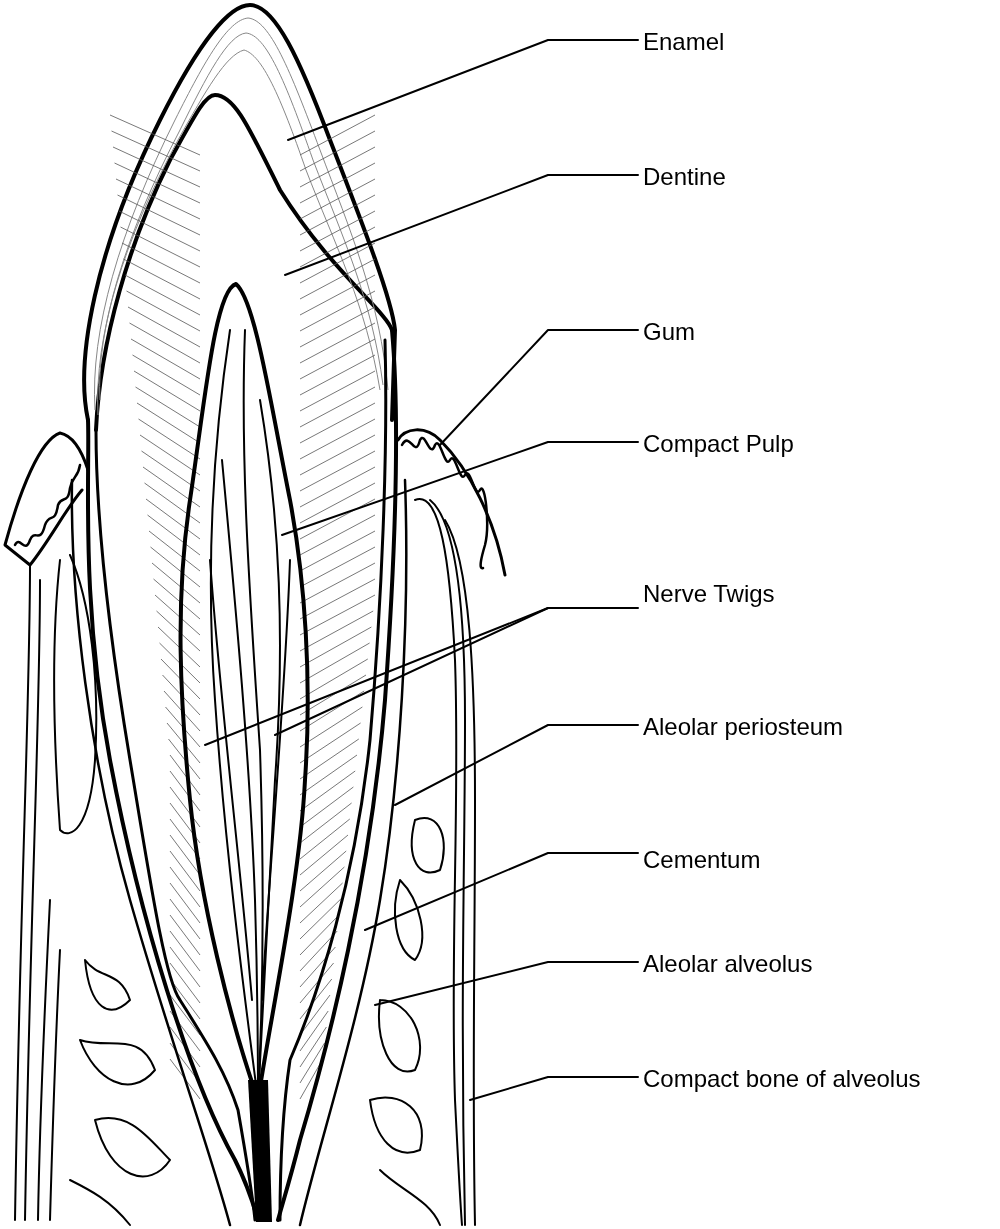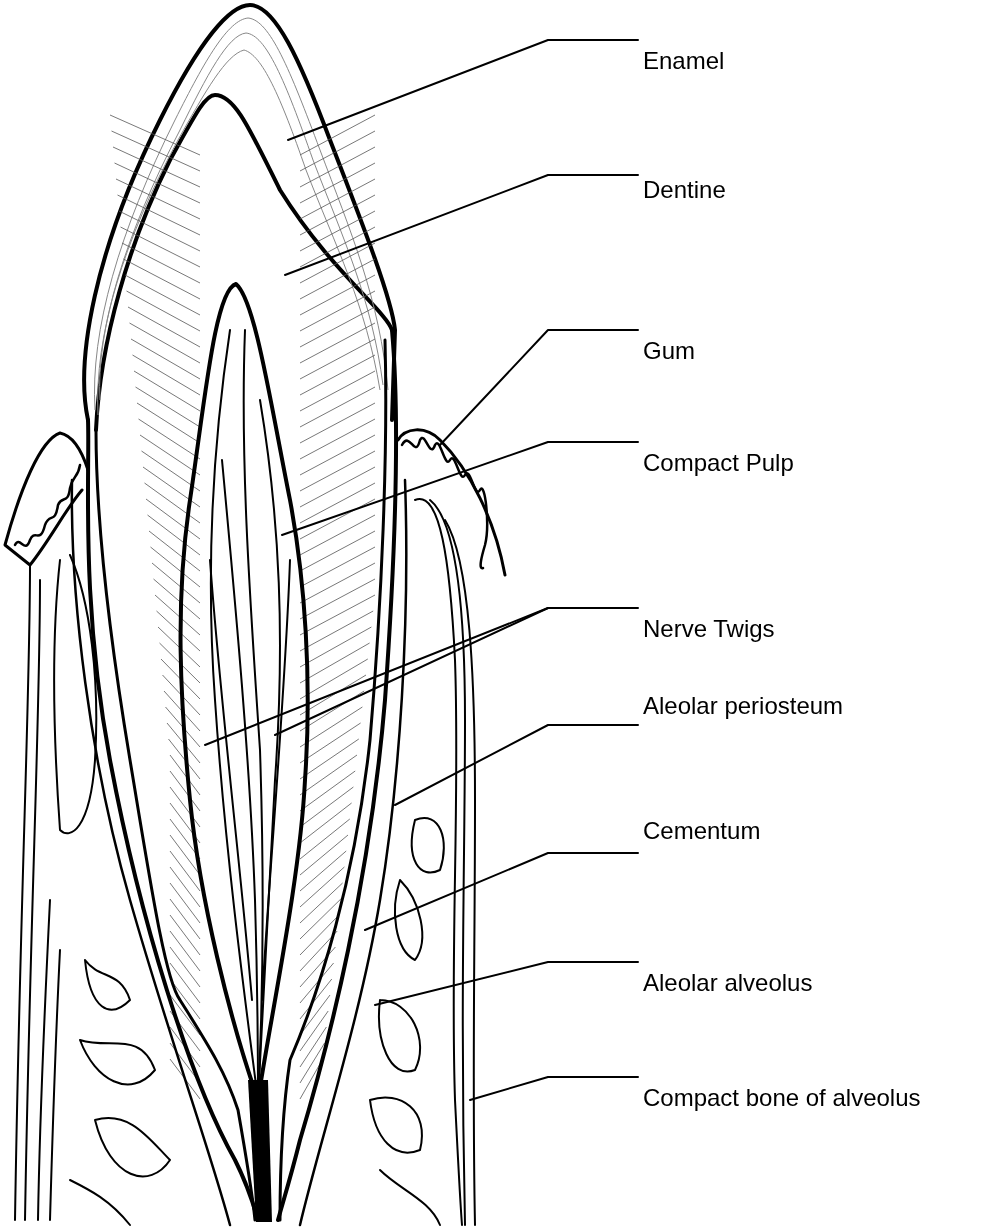--- a/index.html
+++ b/index.html
@@ -1,18 +1,18 @@
 <!DOCTYPE html>
 <html><head>
 <meta charset="utf-8">
 <style>
   html, body { margin: 0; padding: 0; background: #ffffff; }
   body { width: 1000px; height: 1229px; position: relative; overflow: hidden; font-family: "Liberation Sans", sans-serif; }
   #diagram { position: absolute; left: 0; top: 0; }
-  .label { position: absolute; left: 643px; font-size: 24px; color: #000; white-space: nowrap; line-height: 1; margin-top: 19px; }
+  .label { position: absolute; left: 643px; font-size: 24px; color: #000; white-space: nowrap; line-height: 1; }
   .stroke { fill: none; stroke: #000; stroke-linecap: round; stroke-linejoin: round; }
 </style>
 </head>
 <body>
 
 <svg id="diagram" width="1000" height="1229" viewBox="0 0 1000 1229">
 
   <path class="stroke" stroke-width="4" d="M88,420 C75,360 95,250 160,120 C200,40 230,5 250,5 C275,5 300,60 330,140 C365,230 392,300 395,330 L392,420"></path>
 
   <path class="stroke" stroke-width="4" d="M96,430 C100,340 130,240 170,160 C195,115 205,95 215,95 C235,95 250,130 280,190 C330,270 385,310 392,330"></path>
@@ -203,20 +203,20 @@
     <polyline points="205,745 548,608 638,608"></polyline>
     <polyline points="275,735 548,608"></polyline>
     <polyline points="395,805 548,725 638,725"></polyline>
     <polyline points="365,930 548,853 638,853"></polyline>
     <polyline points="375,1005 548,962 638,962"></polyline>
     <polyline points="470,1100 548,1077 638,1077"></polyline>
   </g>
 </svg>
 
 <div class="label" style="top:30px;">Enamel</div>
-<div class="label" style="top:159px;text-align:center;">Dentine</div>
+<div class="label" style="top:165px;text-align:center;">Dentine</div>
 <div class="label" style="top:320px;">Gum</div>
 <div class="label" style="top:432px;">Compact Pulp</div>
-<div class="label" style="top:598px;">Nerve Twigs</div>
-<div class="label" style="top:675px;">Aleolar periosteum</div>
-<div class="label" style="top:800px;text-align:center;">Cementum</div>
+<div class="label" style="top:582px;">Nerve Twigs</div>
+<div class="label" style="top:715px;">Aleolar periosteum</div>
+<div class="label" style="top:848px;text-align:center;">Cementum</div>
 <div class="label" style="top:952px;">Aleolar alveolus</div>
 <div class="label" style="top:1067px;">Compact bone of alveolus</div>
 
 </body></html>

